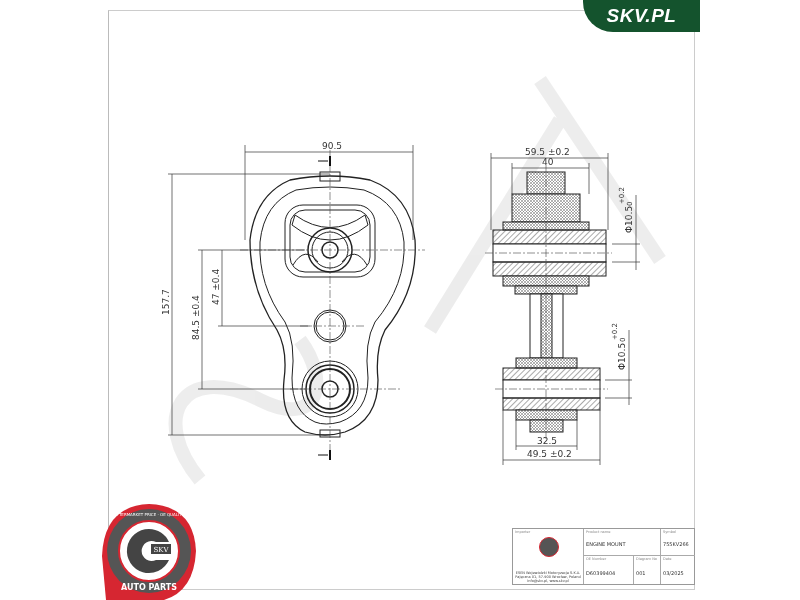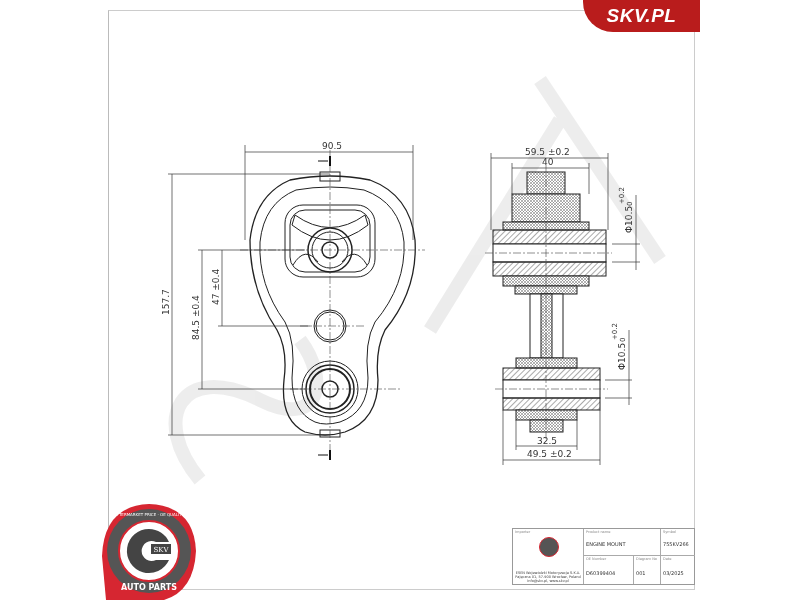--- a/index.html
+++ b/index.html
@@ -1,18 +1,18 @@
 <!DOCTYPE html>
 <html><head>
 <meta charset="utf-8">
 <style>
   html,body{margin:0;padding:0;background:#fff;}
   body{width:800px;height:600px;position:relative;overflow:hidden;font-family:"DejaVu Sans",sans-serif;}
   .frame{position:absolute;left:108px;top:10px;width:587px;height:580px;border-left:1px solid #bbb;border-top:1px solid #ccc;border-right:1px solid #ccc;border-bottom:1px solid #ccc;box-sizing:border-box;}
-  .brand{position:absolute;left:583px;top:0;width:117px;height:32px;background:#b91c1c;border-bottom-left-radius:30px;color:#fff;font-family:"Liberation Sans",sans-serif;font-weight:bold;font-style:italic;font-size:19px;display:flex;align-items:center;justify-content:center;letter-spacing:0.5px;}
+  .brand{position:absolute;left:583px;top:0;width:117px;height:32px;background:#14532d;border-bottom-left-radius:30px;color:#fff;font-family:"Liberation Sans",sans-serif;font-weight:bold;font-style:italic;font-size:19px;display:flex;align-items:center;justify-content:center;letter-spacing:0.5px;}
   svg.drawing{position:absolute;left:0;top:0;}
   .dimtext{font-family:"DejaVu Sans",sans-serif;font-size:9px;fill:#333;}
   .title-block{position:absolute;left:512px;top:528px;width:183px;height:57px;border:1px solid #999;box-sizing:border-box;font-size:4px;color:#555;}
   .tb-cell{position:absolute;border-left:1px solid #aaa;box-sizing:border-box;}
   .tb-lbl{position:absolute;left:2px;top:1px;font-size:3.5px;color:#888;}
   .tb-val{position:absolute;left:2px;font-size:5px;color:#333;}
   .tb-addr{position:absolute;left:2px;bottom:1px;width:66px;font-size:3.5px;color:#444;text-align:center;line-height:4px;}
   .badge{position:absolute;left:94px;top:496px;width:110px;height:104px;}
 </style>
 </head>

